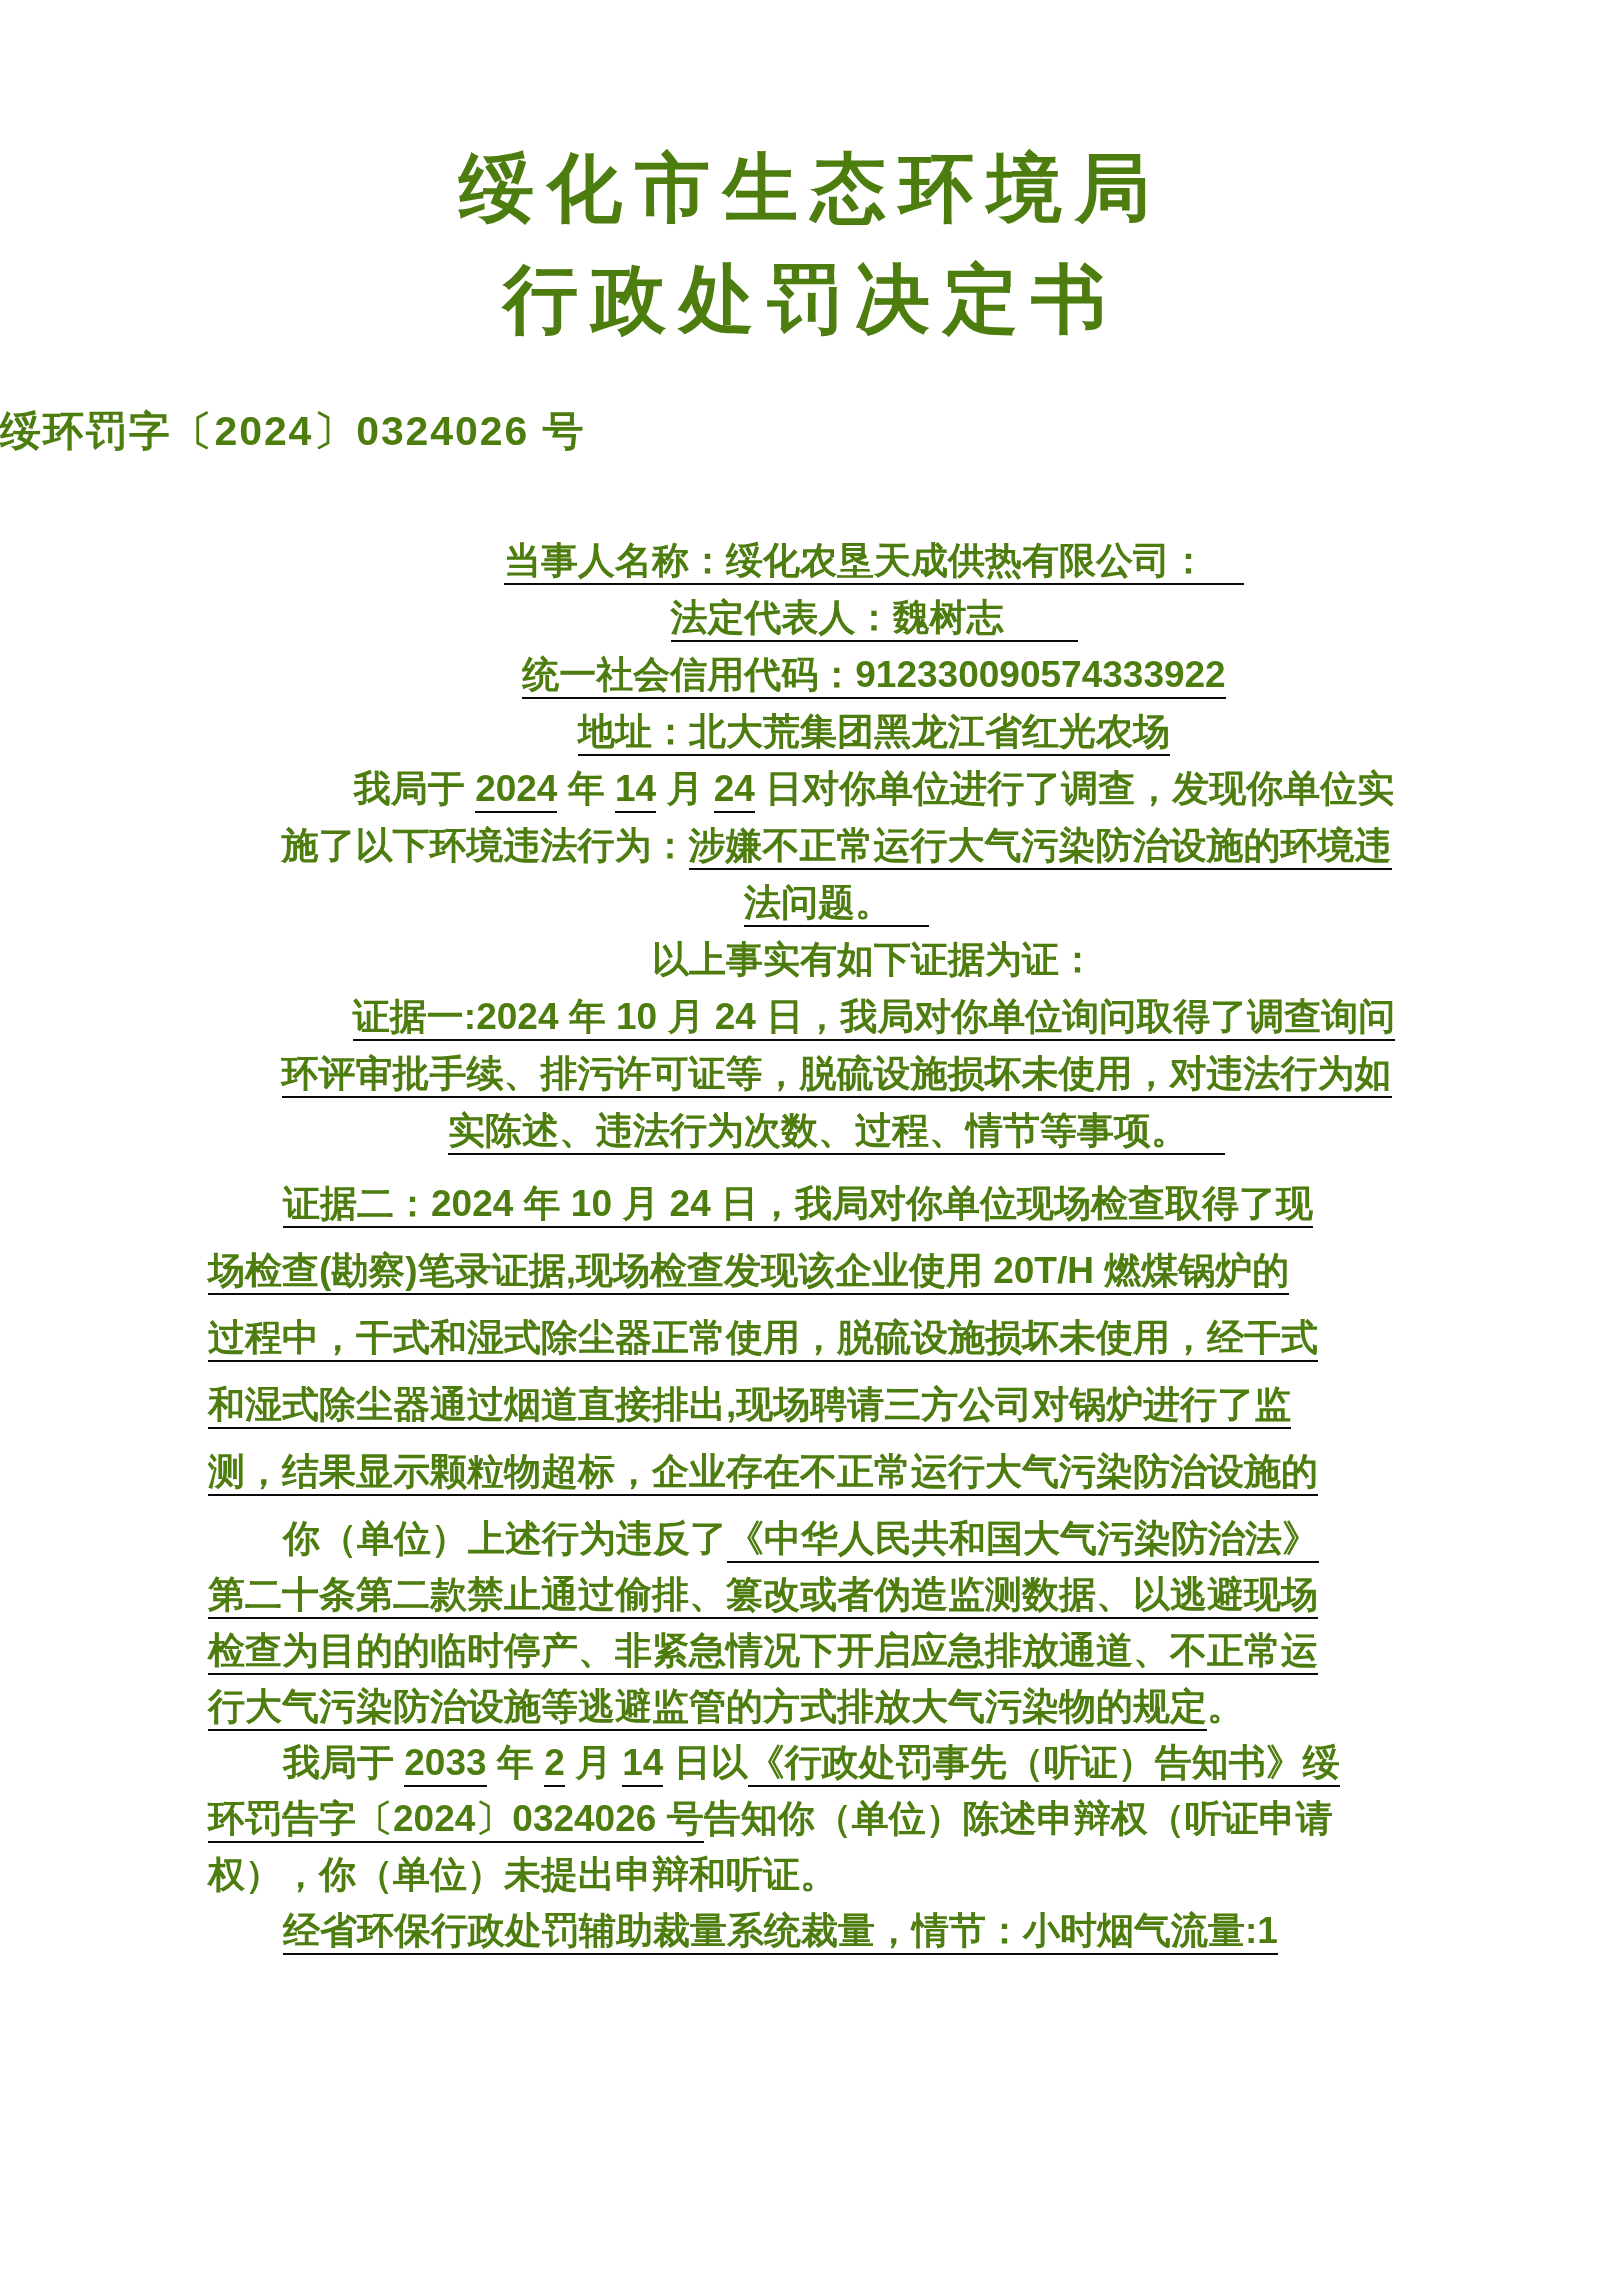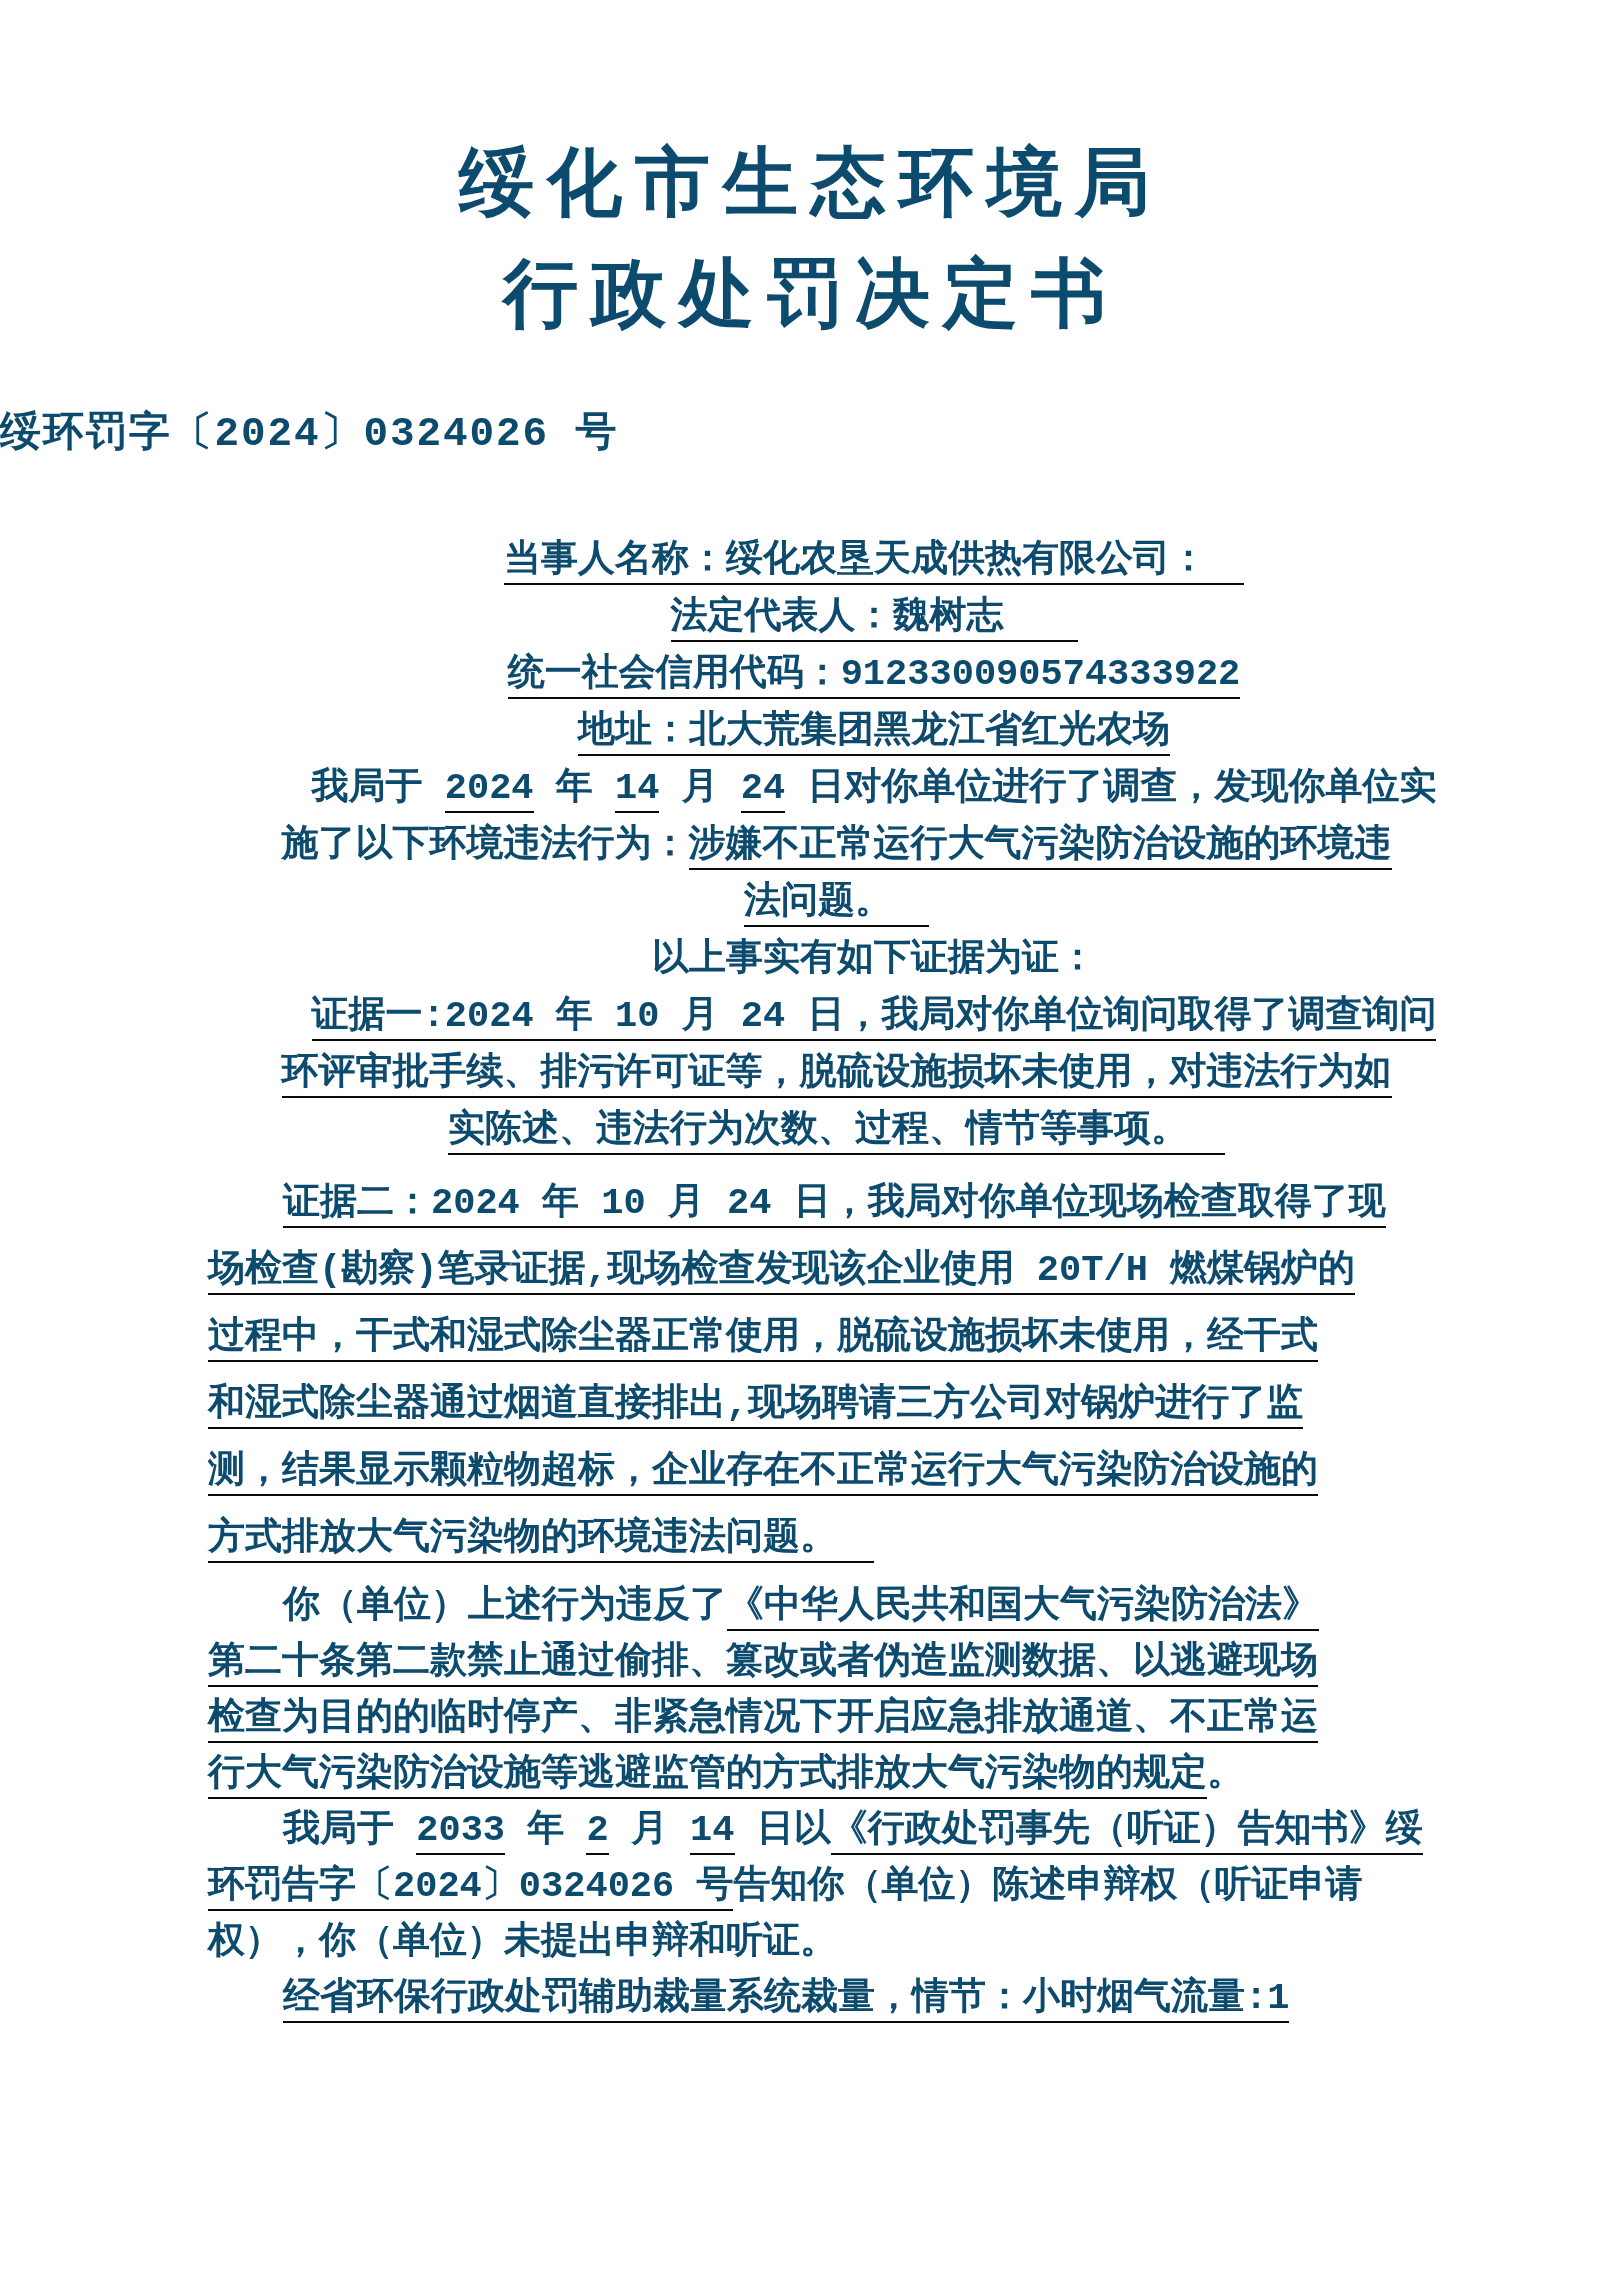--- a/index.html
+++ b/index.html
@@ -2,22 +2,22 @@
 <html style="font-size:15px"><head>
 <meta charset="utf-8">
 <style>
   html, body { margin: 0; padding: 0; background: #e8e8e8; }
   .page {
     position: relative;
     width: 1622px;
     height: 2270px;
     margin: 0 auto;
     background: #ffffff;
-    color: #0c4a6e;
-    font-family: Liberation Mono, monospace;
+    color: #4d7c0f;
+    font-family: Liberation Sans, sans-serif;
     overflow: hidden;
     box-sizing: border-box;
     padding-top: 148px;
   }
   .title {
     text-align: center;
     font-size: 75px;
     font-weight: 700;
     line-height: 81px;
     letter-spacing: 13px;
@@ -71,21 +71,20 @@
         <div class="line indent"><span class="u">证据一:2024 年 10 月 24 日，我局对你单位询问取得了调查询问</span></div>
         <div class="line"><span class="u">环评审批手续、排污许可证等，脱硫设施损坏未使用，对违法行为如</span></div>
         <div class="line"><span class="u">实陈述、违法行为次数、过程、情节等事项。　</span></div>
       </div>
       <div class="line-group group-evidence-two">
         <div class="line indent"><span class="u">证据二：2024 年 10 月 24 日，我局对你单位现场检查取得了现</span></div>
         <div class="line"><span class="u">场检查(勘察)笔录证据,现场检查发现该企业使用 20T/H 燃煤锅炉的</span></div>
         <div class="line"><span class="u">过程中，干式和湿式除尘器正常使用，脱硫设施损坏未使用，经干式</span></div>
         <div class="line"><span class="u">和湿式除尘器通过烟道直接排出,现场聘请三方公司对锅炉进行了监</span></div>
         <div class="line"><span class="u">测，结果显示颗粒物超标，企业存在不正常运行大气污染防治设施的</span></div>
-        <div class="line"><span class="u">方式排放大气污染物的环境违法问题。　</span></div>
       </div>
       <div class="line-group group-violation-and-penalty">
         <div class="line indent"><span>你（单位）上述行为违反了</span><span class="u">《中华人民共和国大气污染防治法》</span></div>
         <div class="line"><span class="u">第二十条第二款禁止通过偷排、篡改或者伪造监测数据、以逃避现场</span></div>
         <div class="line"><span class="u">检查为目的的临时停产、非紧急情况下开启应急排放通道、不正常运</span></div>
         <div class="line"><span class="u">行大气污染防治设施等逃避监管的方式排放大气污染物的规定</span><span>。</span></div>
         <div class="line indent"><span>我局于 </span><span class="u">2033</span><span> 年 </span><span class="u">2</span><span> 月 </span><span class="u">14</span><span> 日以</span><span class="u">《行政处罚事先（听证）告知书》绥</span></div>
         <div class="line"><span class="u">环罚告字〔2024〕0324026 号</span><span>告知你（单位）陈述申辩权（听证申请</span></div>
         <div class="line"><span>权），你（单位）未提出申辩和听证。</span></div>
         <div class="line indent"><span class="u">经省环保行政处罚辅助裁量系统裁量，情节：小时烟气流量:1</span></div>

